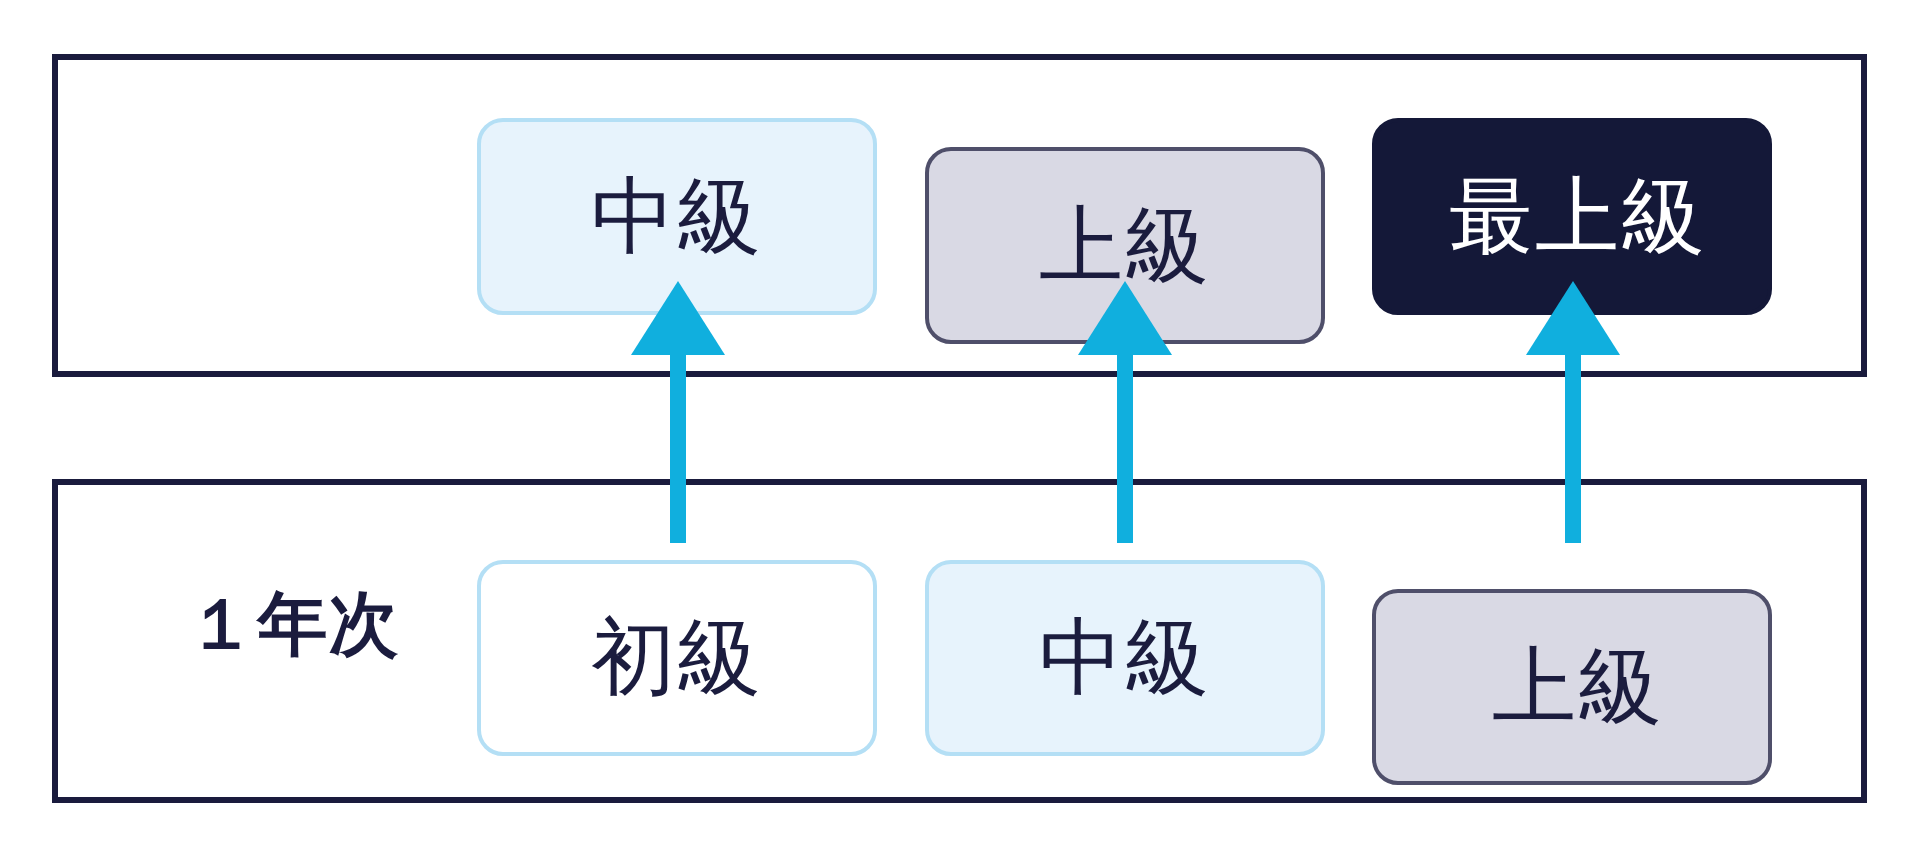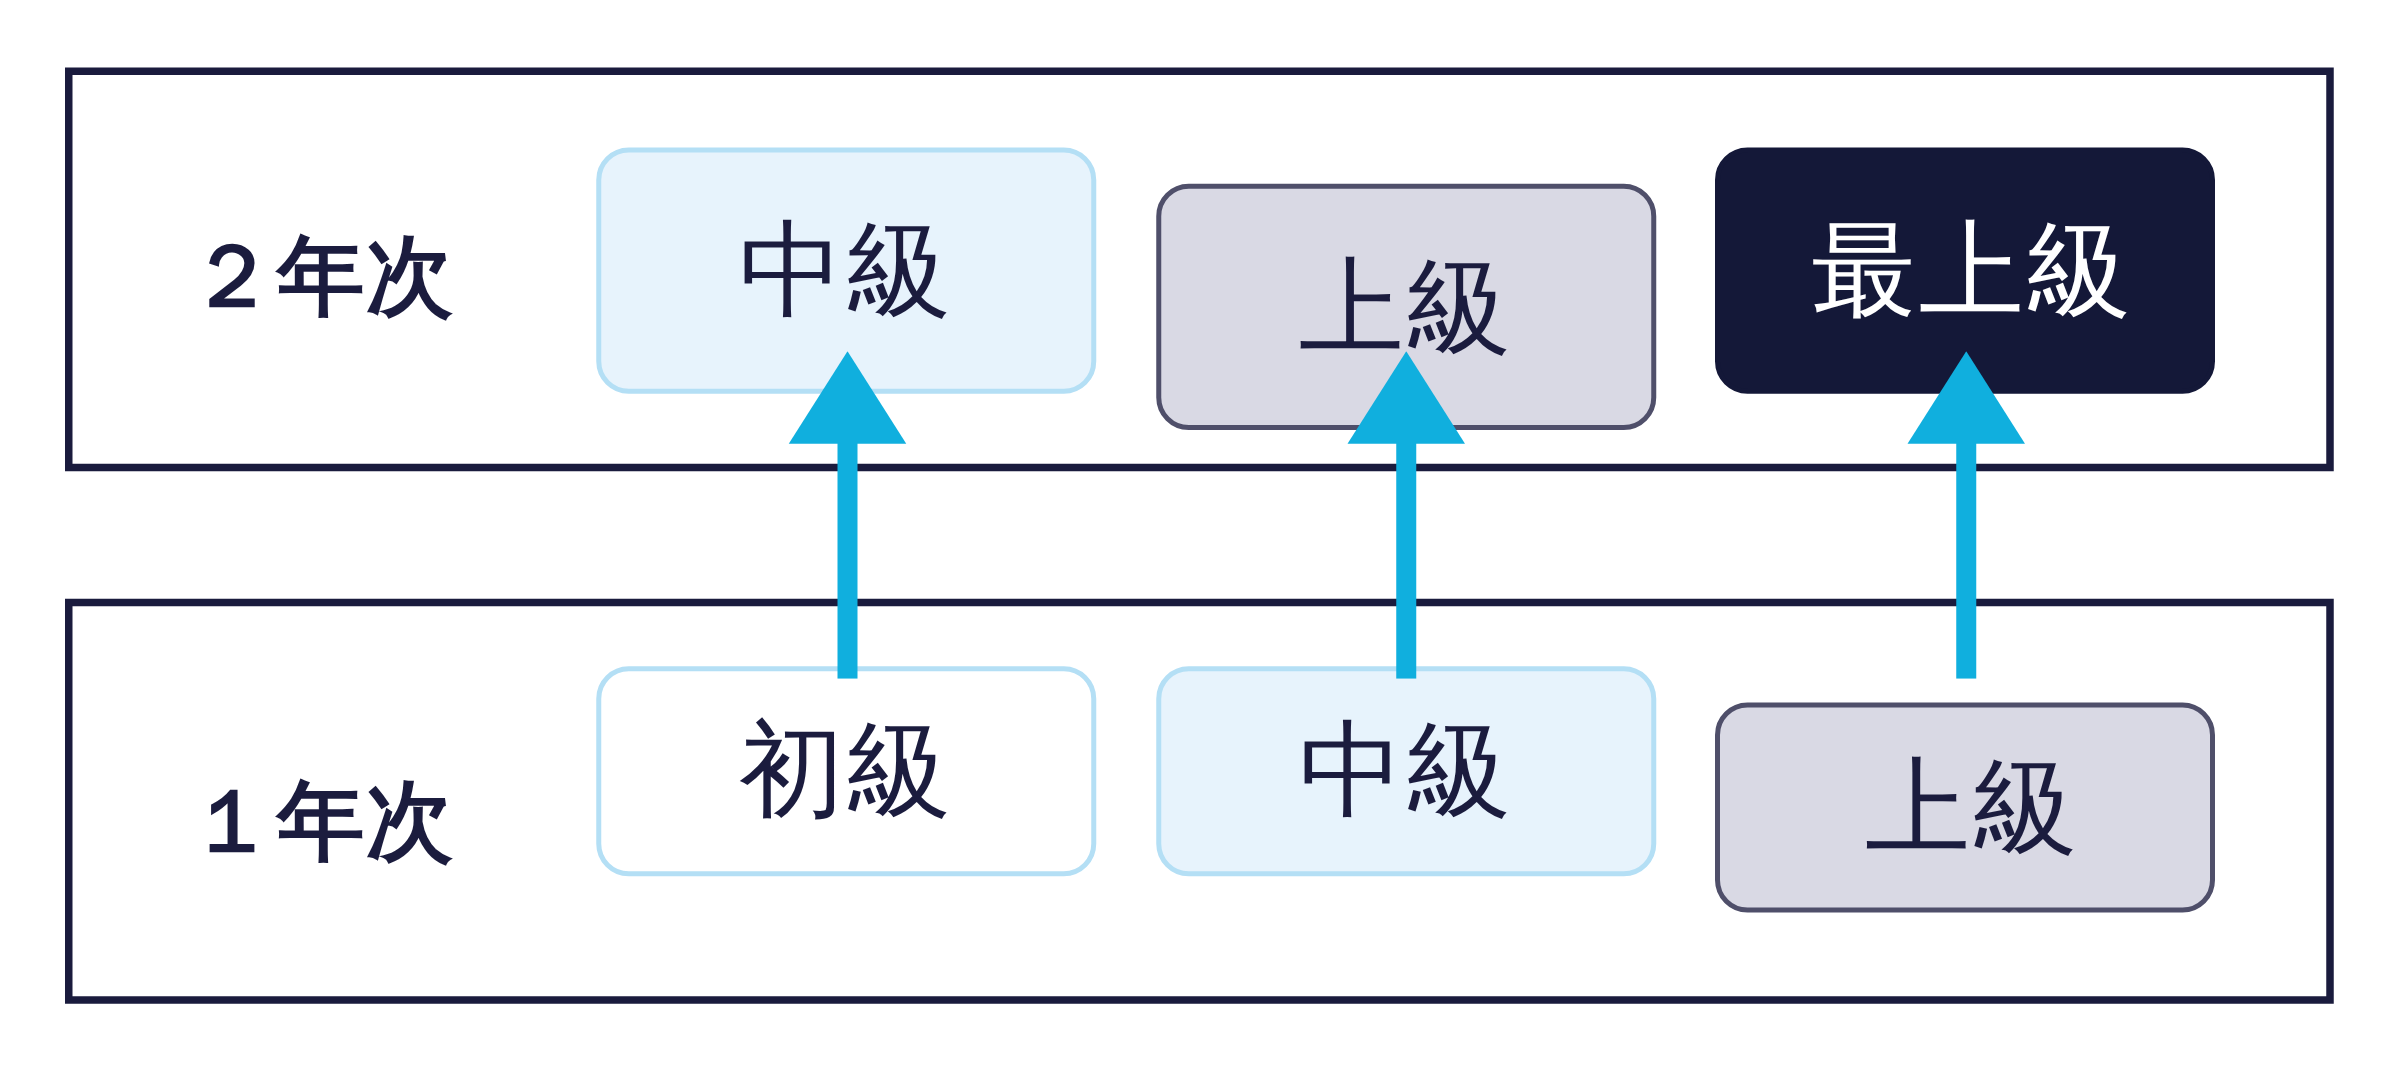--- a/index.html
+++ b/index.html
@@ -27,38 +27,38 @@
     left: 52px;
     width: 410px;
     text-align: center;
     font-size: 70px;
     font-weight: 600;
     color: var(--navy-text, #1B1C3E);
     z-index: 2;
     letter-spacing: 1px;
   }
   .band-label.year2 { top: 175px; }
-  .band-label.year1 { top: 611px; }
+  .band-label.year1 { top: 578px; padding-left: 36px; }
   .level-box {
     position: absolute;
     width: 400px;
     height: 197px;
     border-radius: 26px;
     box-sizing: border-box;
     display: flex;
     align-items: center;
     justify-content: center;
     font-size: 84px;
     font-weight: 400;
     color: var(--navy-text, #1B1C3E);
     z-index: 3;
     letter-spacing: 2px;
   }
   .row-top    { top: 118px; }
-  .row-bottom { top: 533px; height: 168px; }
+  .row-bottom { top: 560px; height: 196px; }
   .col-1 { left: 477px; }
   .col-2 { left: 925px; }
   .col-3 { left: 1372px; padding-left: 12px; }
   .variant-light-blue {
     background: var(--light-blue-bg, #E7F3FC);
     border: 4px solid var(--light-blue-border, #B4DFF5);
   }
   .variant-white {
     background: var(--white-box-bg, #FFFFFF);
     border: 4px solid var(--light-blue-border, #B4DFF5);
@@ -85,21 +85,20 @@
   .arrow-3 { left: 1523px; }
   .up-arrow svg { display: block; width: 100%; height: 100%; }
   .up-arrow .arrow-shape { fill: var(--arrow-cyan, #10AFDE); }
 </style>
 </head>
 <body>
 
 <div class="page">
 
   <div class="band year2"></div>
-  <div class="band-label year2">２年次</div>
 
   <div class="band year1"></div>
   <div class="band-label year1">１年次</div>
 
   <div class="level-box row-top col-1 variant-light-blue">中級</div>
   <div class="level-box row-top col-2 variant-lavender">上級</div>
   <div class="level-box row-top col-3 variant-dark-navy">最上級</div>
 
   <div class="level-box row-bottom col-1 variant-white">初級</div>
   <div class="level-box row-bottom col-2 variant-light-blue">中級</div>

